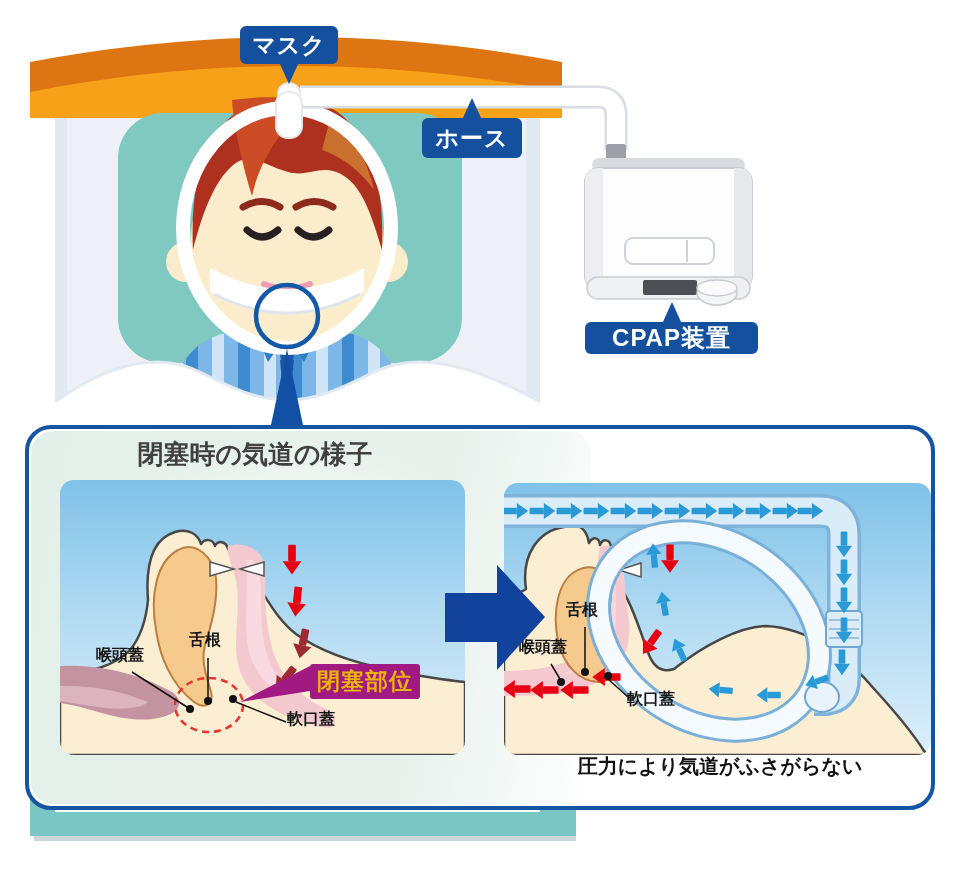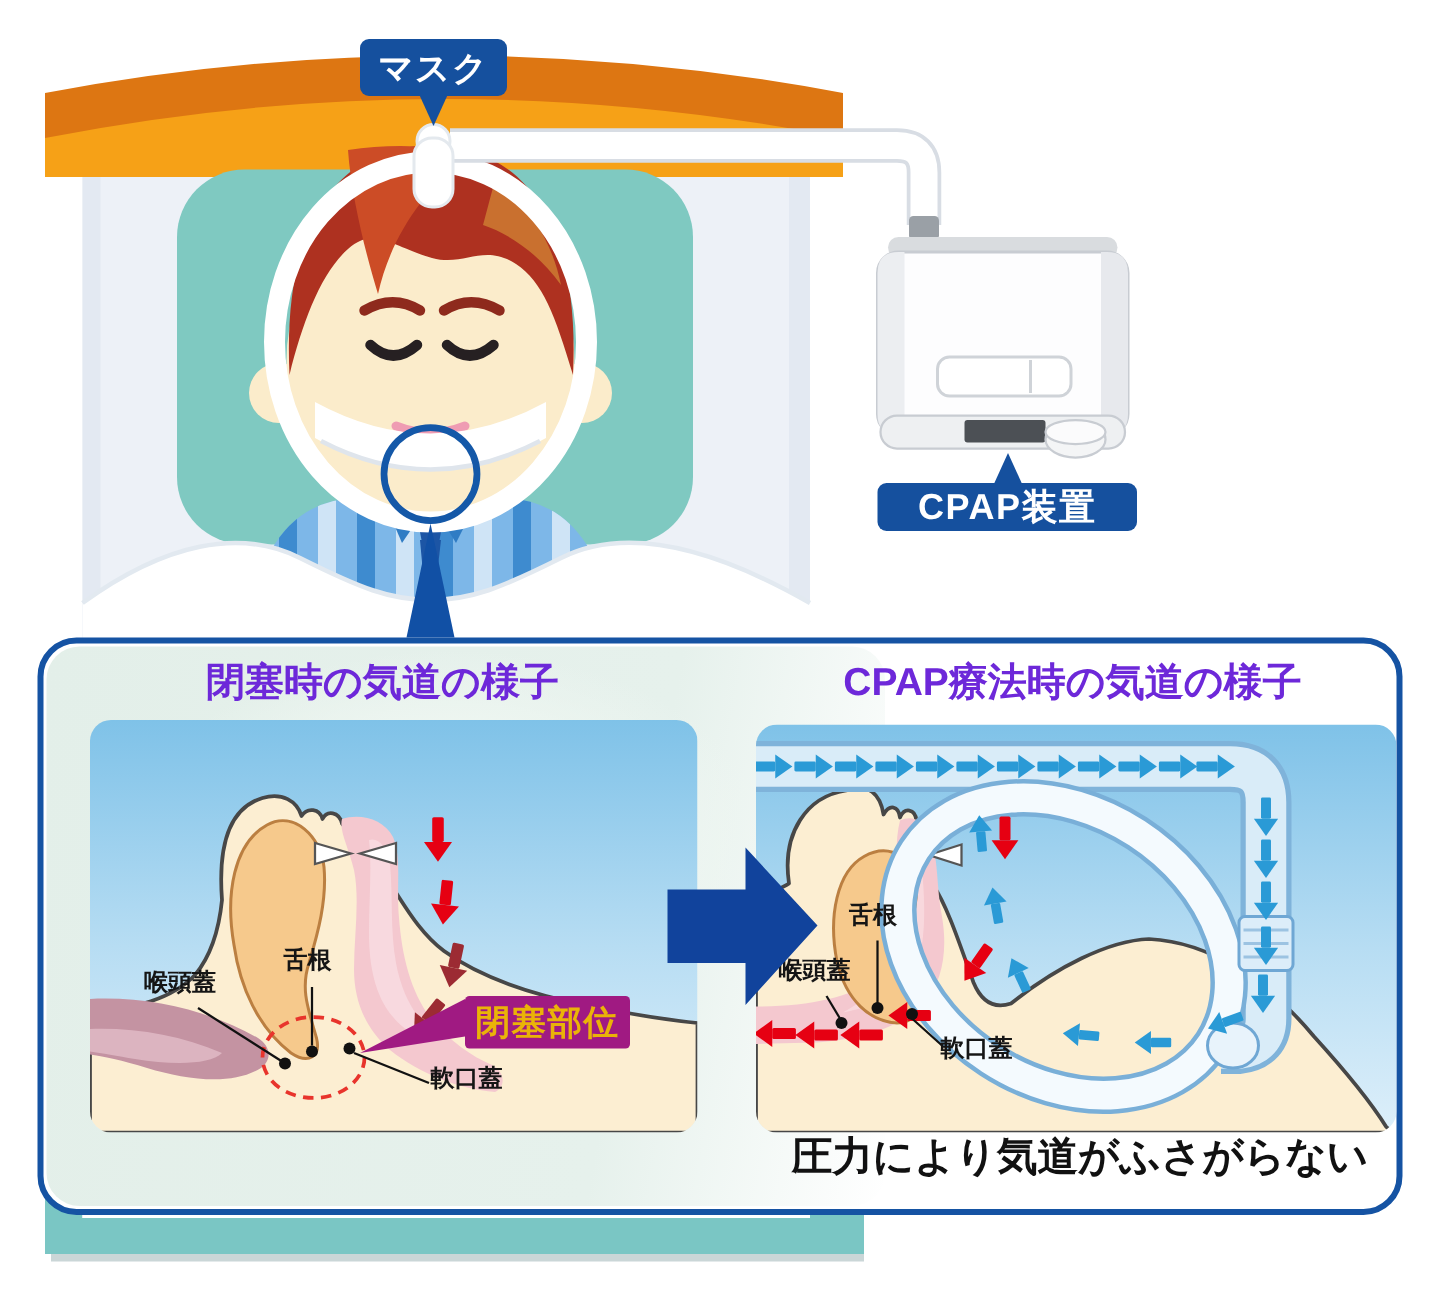--- a/index.html
+++ b/index.html
@@ -14,29 +14,29 @@
   .ptr{position:absolute;width:0;height:0;border:10px solid transparent;}
   .ptr-down{bottom:-20px;left:50%;margin-left:-10px;border-top:22px solid #15509e;border-bottom:0;}
   .ptr-up{top:-20px;left:50%;margin-left:-10px;border-bottom:22px solid #15509e;border-top:0;}
   
   .panel{position:absolute;left:25px;top:425px;width:910px;height:385px;box-sizing:border-box;
          border:4px solid #1553a3;border-radius:26px;background:#fff;z-index:2;overflow:hidden;}
   .panel-mint{position:absolute;left:2px;top:2px;bottom:2px;width:62%;border-radius:22px;
          background:linear-gradient(100deg,#e3efe9 0%,#e6f1ec 68%,rgba(230,241,236,0) 100%);}
   .panel-dome{position:absolute;left:6%;top:1%;width:48%;height:72%;border-radius:50%;
          background:radial-gradient(closest-side,#eef6f1 60%,rgba(238,246,241,0) 100%);}
-  .diag-title{position:absolute;color:#6d28d9;font-weight:bold;font-size:26px;text-align:center;z-index:4;white-space:nowrap;}
+  .diag-title{position:absolute;color:#404040;font-weight:bold;font-size:26px;text-align:center;z-index:4;white-space:nowrap;}
   #svg-left{position:absolute;left:60px;top:480px;z-index:4;}
   #svg-right{position:absolute;left:504px;top:483px;z-index:4;}
   .anat{position:absolute;color:#151515;font-weight:600;font-size:16px;z-index:5;white-space:nowrap;}
   .obstruct{position:absolute;left:310px;top:664px;width:110px;height:35px;background:#a01a82;
             color:#eab308;font-weight:bold;font-size:23px;display:flex;align-items:center;justify-content:center;
             border-radius:3px;z-index:5;letter-spacing:1px;}
   #transition-arrow{position:absolute;left:440px;top:560px;z-index:5;}
-  .caption{position:absolute;left:518px;top:753px;width:404px;font-size:27px;font-weight:bold;
+  .caption{position:absolute;left:518px;top:753px;width:404px;font-size:20px;font-weight:bold;
            color:#111;text-align:center;z-index:4;white-space:nowrap;}
 </style>
 </head>
 <body>
 
 <div class="stage">
 
   <svg id="scene-svg" width="953" height="845" viewBox="0 0 953 845">
 
     <g>
@@ -140,32 +140,35 @@
       <rect x="643" y="280" width="54" height="15" rx="2" fill="#4c5055"></rect>
       <ellipse cx="717" cy="293" rx="20" ry="12" fill="#f4f5f6" stroke="#c8ccd2" stroke-width="1.5"></ellipse>
       <ellipse cx="717" cy="288" rx="20" ry="8" fill="#fbfbfc" stroke="#c8ccd2" stroke-width="1.5"></ellipse>
     </g>
   </svg>
 
   <div class="callout" style="left:240px;top:26px;width:98px;height:38px;font-size:23px;">
     <span>マスク</span>
     <span class="ptr ptr-down"></span>
   </div>
+  <div class="callout" style="left:422px;top:118px;width:100px;height:40px;font-size:23px;">
+    <span>ホース</span>
+    <span class="ptr ptr-up"></span>
+  </div>
   <div class="callout" style="left:585px;top:322px;width:173px;height:32px;font-size:24px;">
     <span>CPAP装置</span>
     <span class="ptr ptr-up"></span>
   </div>
 
   <div class="panel">
     <div class="panel-mint"></div>
     <div class="panel-dome"></div>
   </div>
 
   <div class="diag-title" style="left:78px;top:437px;width:354px;">閉塞時の気道の様子</div>
-  <div class="diag-title" style="left:508px;top:437px;width:414px;">CPAP療法時の気道の様子</div>
 
   <svg id="svg-left" width="405" height="275" viewBox="0 0 405 275">
     <defs>
       <linearGradient id="skyL" x1="0" y1="0" x2="0" y2="1">
         <stop offset="0" stop-color="#7fc2e8"></stop>
           <stop offset="0.55" stop-color="#b7ddf3"></stop>
         <stop offset="1" stop-color="#ddeffa"></stop>
       </linearGradient>
       <clipPath id="clipL">
           <rect width="405" height="275" rx="14"></rect>

